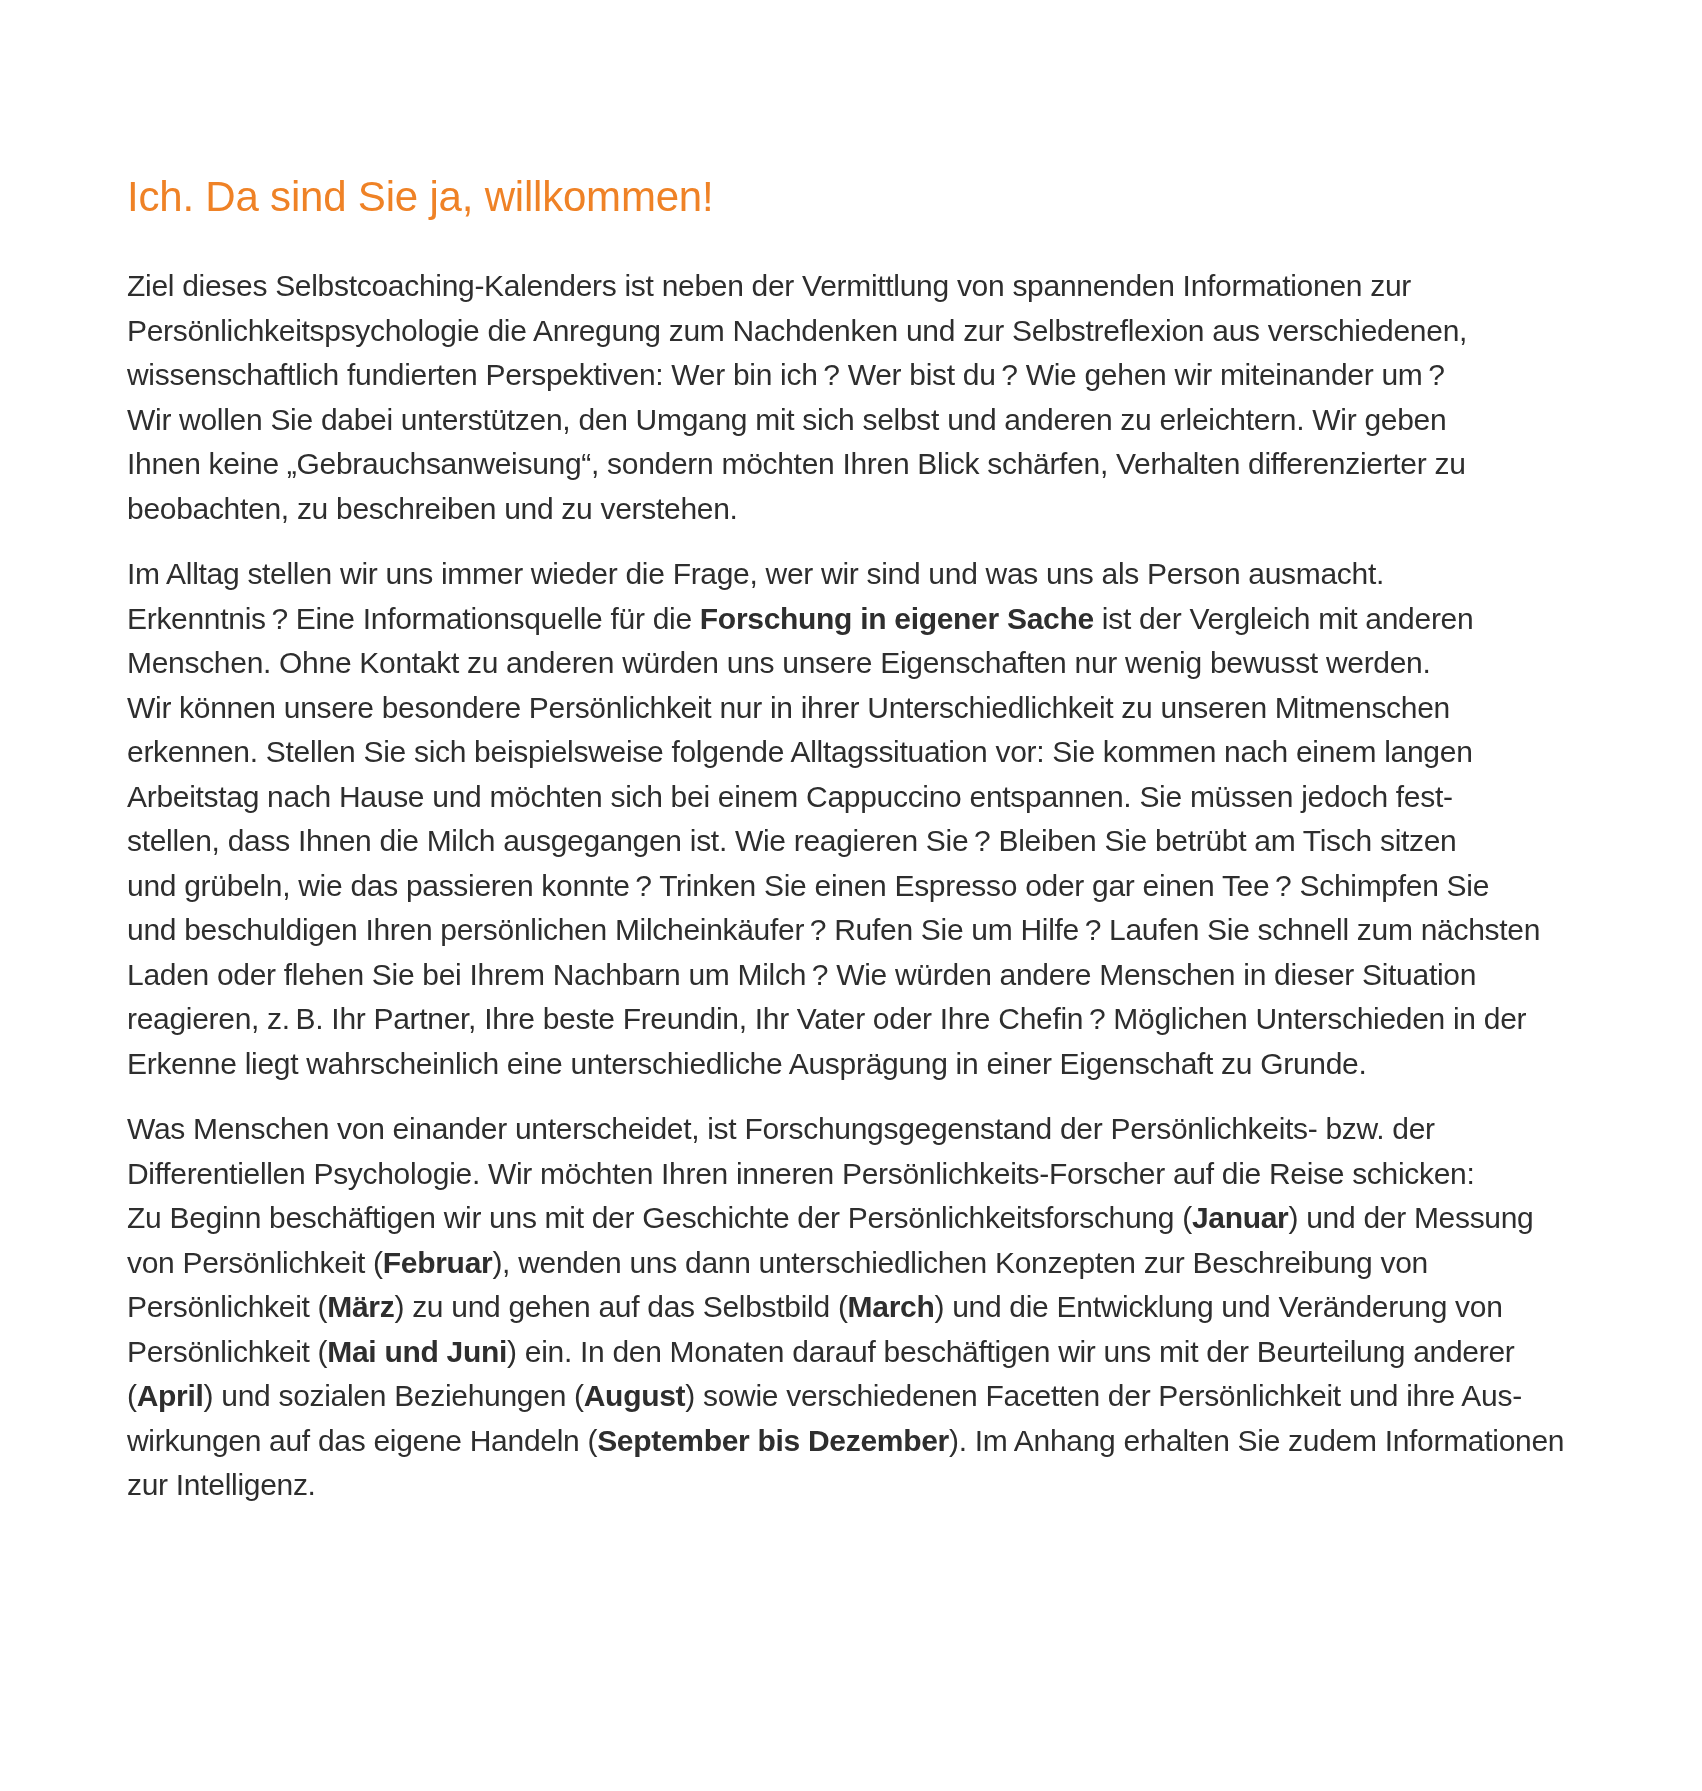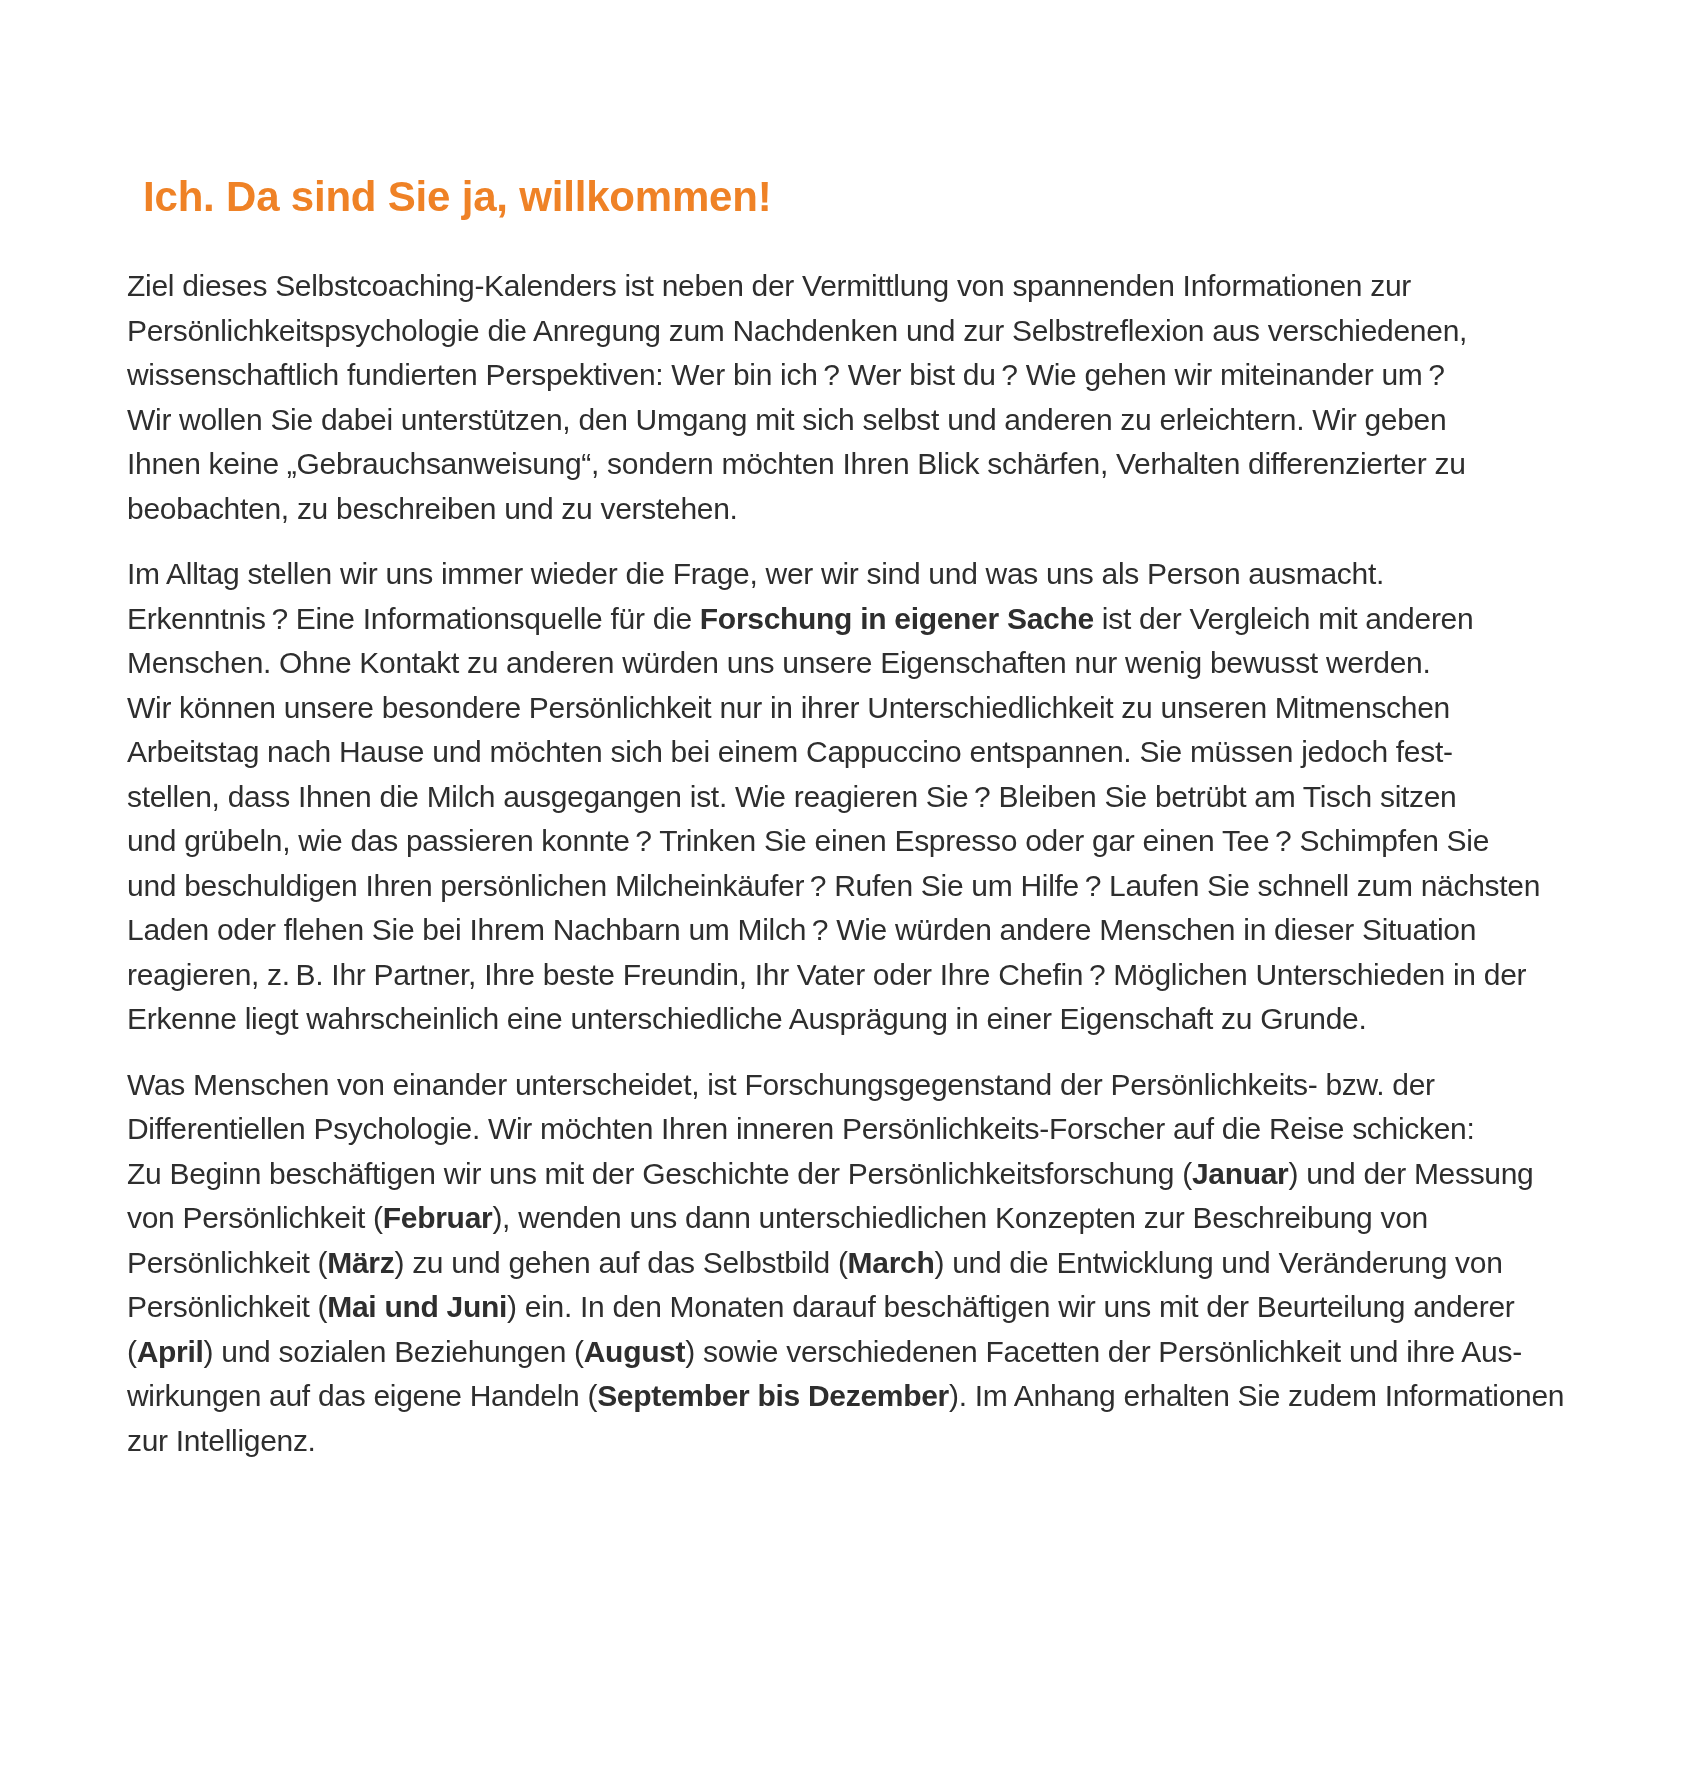--- a/index.html
+++ b/index.html
@@ -16,24 +16,24 @@
     position: relative;
     width: 1702px;
     height: 1791px;
     box-sizing: border-box;
     padding: 0 0 0 127px;
     background: #ffffff;
     font-family: "Liberation Sans", "DejaVu Sans", sans-serif;
     overflow: hidden;
   }
   .heading {
-    margin: 172px 0 42px 16px;
+    margin: 172px 0 42px 0;
     font-size: 42px;
     line-height: 50px;
-    font-weight: 700;
+    font-weight: 400;
     letter-spacing: -0.2px;
   }
   .body-text {
     margin: 0;
   }
   .para {
     margin: 16px 0 21px 0;
     font-size: 30px;
     line-height: 44.5px;
     letter-spacing: -0.3px;
@@ -60,20 +60,21 @@
         <span class="line">wissenschaftlich fundierten Perspektiven: Wer bin ich ? Wer bist du ? Wie gehen wir miteinander um ?</span>
         <span class="line">Wir wollen Sie dabei unterstützen, den Umgang mit sich selbst und anderen zu erleichtern. Wir geben</span>
         <span class="line">Ihnen keine „Gebrauchsanweisung“, sondern möchten Ihren Blick schärfen, Verhalten differenzierter zu</span>
         <span class="line">beobachten, zu beschreiben und zu verstehen.</span>
       </p>
       <p class="para">
         <span class="line">Im Alltag stellen wir uns immer wieder die Frage, wer wir sind und was uns als Person ausmacht.</span>
         <span class="line">Erkenntnis ? Eine Informationsquelle für die <strong>Forschung in eigener Sache</strong> ist der Vergleich mit anderen</span>
         <span class="line">Menschen. Ohne Kontakt zu anderen würden uns unsere Eigenschaften nur wenig bewusst werden.</span>
         <span class="line">Wir können unsere besondere Persönlichkeit nur in ihrer Unterschiedlichkeit zu unseren Mitmenschen</span>
+        <span class="line">erkennen. Stellen Sie sich beispielsweise folgende Alltagssituation vor: Sie kommen nach einem langen</span>
         <span class="line">Arbeitstag nach Hause und möchten sich bei einem Cappuccino entspannen. Sie müssen jedoch fest-</span>
         <span class="line">stellen, dass Ihnen die Milch ausgegangen ist. Wie reagieren Sie ? Bleiben Sie betrübt am Tisch sitzen</span>
         <span class="line">und grübeln, wie das passieren konnte ? Trinken Sie einen Espresso oder gar einen Tee ? Schimpfen Sie</span>
         <span class="line">und beschuldigen Ihren persönlichen Milcheinkäufer ? Rufen Sie um Hilfe ? Laufen Sie schnell zum nächsten</span>
         <span class="line">Laden oder flehen Sie bei Ihrem Nachbarn um Milch ? Wie würden andere Menschen in dieser Situation</span>
         <span class="line">reagieren, z. B. Ihr Partner, Ihre beste Freundin, Ihr Vater oder Ihre Chefin ? Möglichen Unterschieden in der</span>
         <span class="line">Erkenne liegt wahrscheinlich eine unterschiedliche Ausprägung in einer Eigenschaft zu Grunde.</span>
       </p>
       <p class="para">
         <span class="line">Was Menschen von einander unterscheidet, ist Forschungsgegenstand der Persönlichkeits- bzw. der</span>

